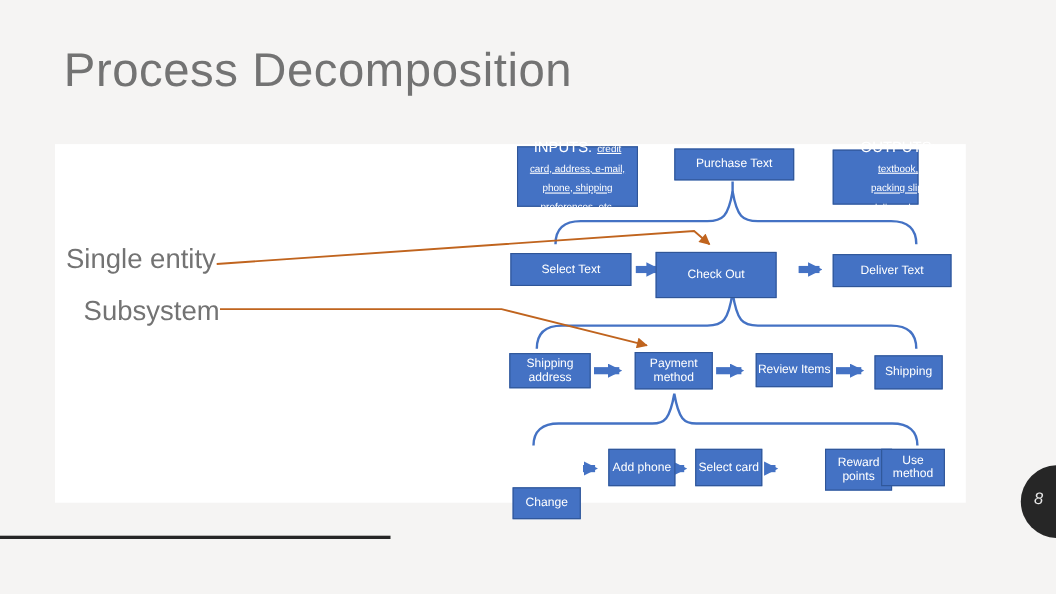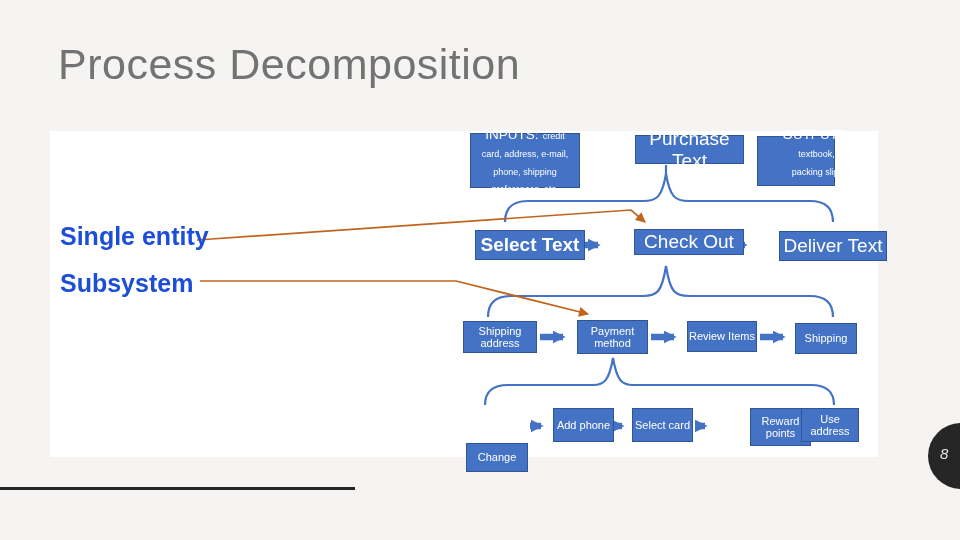--- a/index.html
+++ b/index.html
@@ -17,27 +17,27 @@
     position:absolute;left:50px;top:131px;width:828px;height:326px;
     background:#ffffff;
   }
   .conn-svg{position:absolute;left:0;top:0;width:960px;height:540px;z-index:2;}
   .node{
     position:absolute;z-index:3;box-sizing:border-box;
     background:#4472c4;border:1.5px solid #2f5597;
     color:#ffffff;display:flex;align-items:center;justify-content:center;
     text-align:center;line-height:1.12;
   }
-  .f-lg{font-size:19px;margin-left:22px;}
+  .f-lg{font-size:11px;}
   .f-sm{font-size:11px;}
   .io-box{flex-direction:column;padding:2px 3px;}
   .io-head{font-size:13.5px;}
-  .io-detail{font-size:9px;}
+  .io-detail{font-size:9px;text-decoration:underline;}
   .annot{
-    position:absolute;z-index:3;font-weight:bold;color:#1d4ed8;
+    position:absolute;z-index:3;font-weight:normal;color:#737373;
     font-size:25px;white-space:nowrap;
   }
   .footer-line{
     position:absolute;left:0;top:487px;width:355px;height:3px;
     background:#262626;z-index:4;
   }
   .page-circle{
     position:absolute;left:928px;top:423px;width:66px;height:66px;
     border-radius:50%;background:#262626;z-index:4;
   }
@@ -88,43 +88,43 @@
     <line x1="781" y1="426" x2="790" y2="426" marker-end="url(#mblue)"></line>
   </g>
 
   <g stroke="#c0641e" stroke-width="1.7" fill="none">
     <polyline points="197,240 631,210 645,222" marker-end="url(#morange)"></polyline>
     <polyline points="200,281 456,281 588,314" marker-end="url(#morange)"></polyline>
   </g>
 </svg>
 
 <div class="annot" style="left:60px;top:222px;">Single entity</div>
-<div class="annot" style="left:60px;top:269px;">Subsystem</div>
+<div class="annot" style="left:76px;top:269px;">Subsystem</div>
 
 <div class="node io-box" style="left:470px;top:133px;width:110px;height:55px;">
   <div><span class="io-head">INPUTS:</span>
   <span class="io-detail">credit card, address, e-mail, phone, shipping preferences, etc.</span></div>
 </div>
 <div class="node f-lg" style="left:613px;top:135px;width:109px;height:29px;">Purchase Text</div>
 <div class="node io-box" style="left:757px;top:136px;width:78px;height:50px;padding-left:44px;">
   <div><span class="io-head">OUTPUTS:</span><br>
   <span class="io-detail">textbook, packing slip, delivery box</span></div>
 </div>
 
-<div class="node f-lg" style="left:453px;top:230px;width:110px;height:30px;font-weight:bold;">Select Text</div>
-<div class="node f-lg" style="left:612px;top:229px;width:110px;height:26px;text-align:center;">Check Out</div>
+<div class="node f-lg" style="left:464px;top:230px;width:110px;height:30px;">Select Text</div>
+<div class="node f-lg" style="left:596px;top:229px;width:110px;height:42px;text-align:center;">Check Out</div>
 <div class="node f-lg" style="left:757px;top:231px;width:108px;height:30px;">Deliver Text</div>
 
 <div class="node f-sm" style="left:463px;top:321px;width:74px;height:32px;">Shipping address</div>
 <div class="node f-sm" style="left:577px;top:320px;width:71px;height:34px;">Payment method</div>
 <div class="node f-sm" style="left:687px;top:321px;width:70px;height:31px;">Review Items</div>
 <div class="node f-sm" style="left:795px;top:323px;width:62px;height:31px;">Shipping</div>
 
 <div class="node f-sm" style="left:466px;top:411px;width:62px;height:29px;margin-top:32px;">Change</div>
 <div class="node f-sm" style="left:553px;top:408px;width:61px;height:34px;">Add phone</div>
 <div class="node f-sm" style="left:632px;top:408px;width:61px;height:34px;">Select card</div>
 <div class="node f-sm" style="left:750px;top:408px;width:61px;height:38px;">Reward points</div>
-<div class="node f-sm" style="left:801px;top:408px;width:58px;height:34px;">Use address</div>
+<div class="node f-sm" style="left:801px;top:408px;width:58px;height:34px;">Use method</div>
 
 <div class="footer-line"></div>
 <div class="page-circle">
   <div class="page-num">8</div>
 </div>
 
 </body></html>

